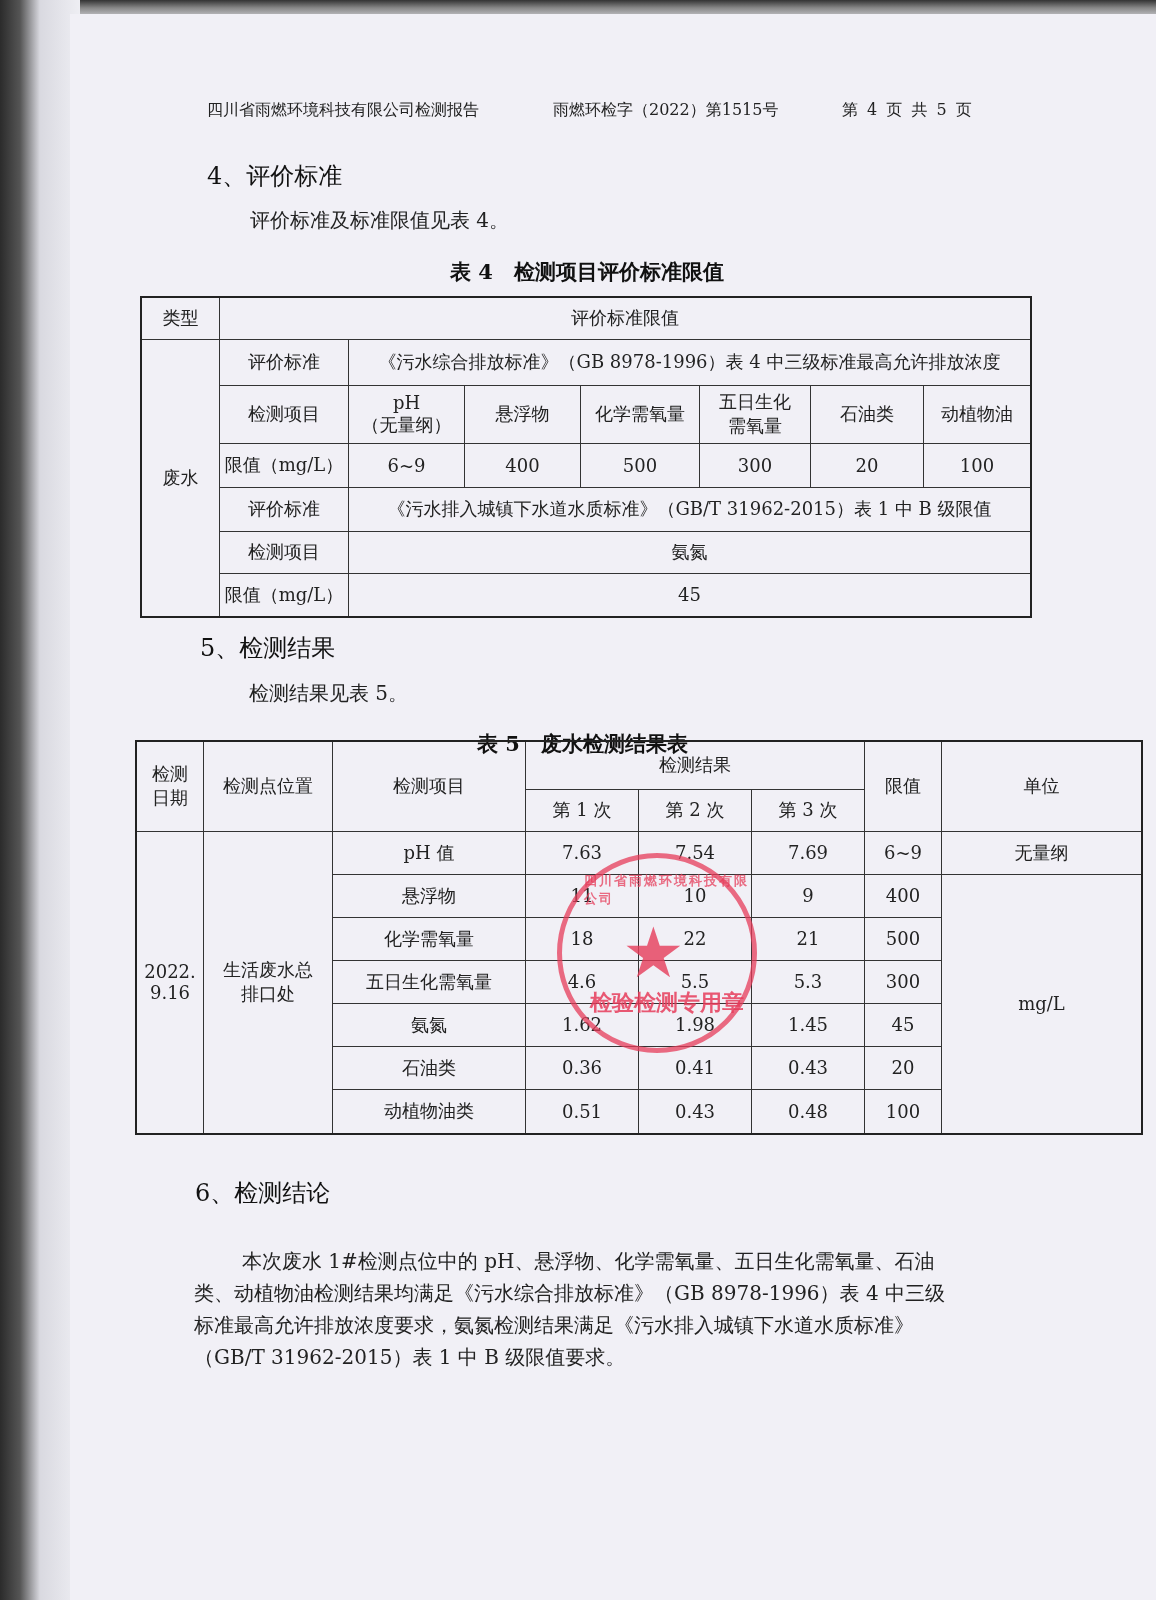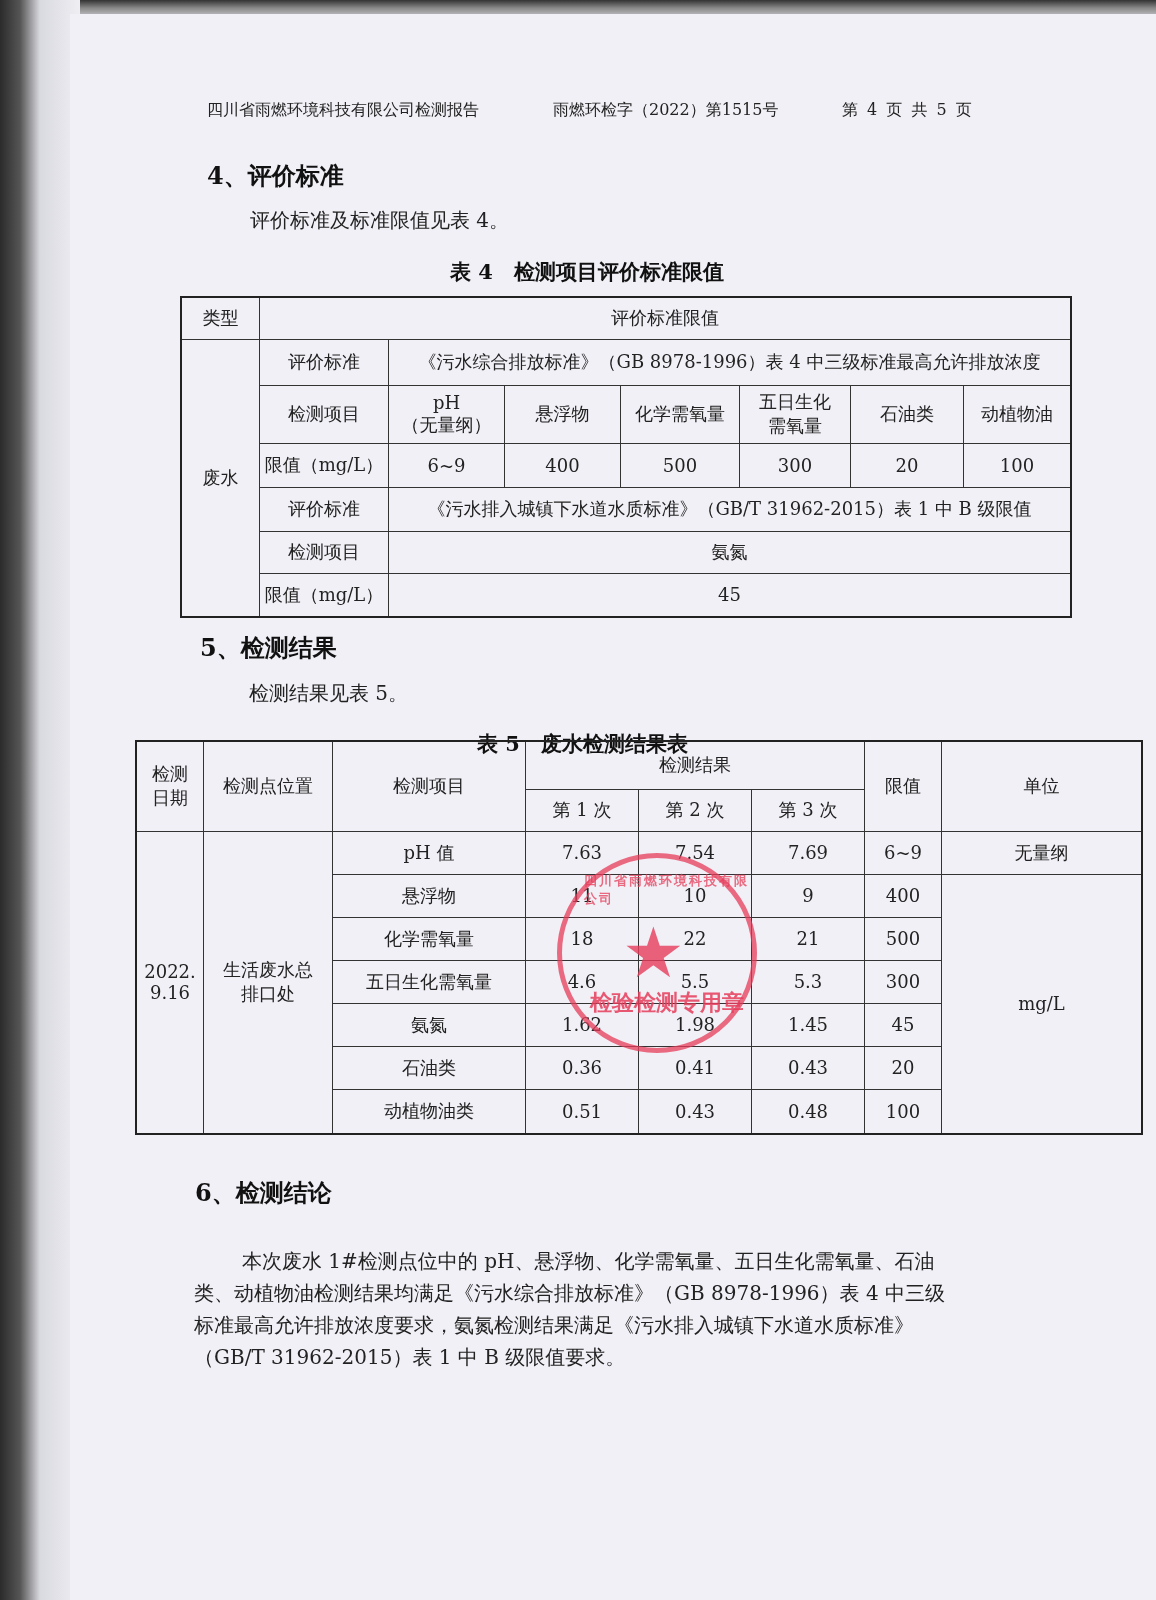--- a/index.html
+++ b/index.html
@@ -1,21 +1,21 @@
 <!DOCTYPE html>
 <html><head>
 <meta charset="utf-8">
 <style>
   html,body{margin:0;padding:0;}
   body{width:1156px;height:1600px;background:#3a3a3a;position:relative;overflow:hidden;font-family:"DejaVu Serif","Liberation Serif",serif;color:#1a1a1a;}
   .strip{position:absolute;left:0;top:0;width:80px;height:1600px;background:linear-gradient(90deg,#2b2b2b 0,#555 20px,#d9d9e0 40px,#eeeef3 80px);}
   .topstrip{position:absolute;left:80px;top:0;width:1076px;height:22px;background:linear-gradient(180deg,#333 0,#888 8px,#eaeaf0 22px);}
   .page{position:absolute;left:70px;top:14px;width:1086px;height:1586px;background:#f1f0f6;}
   .hdr{position:absolute;top:100px;font-size:16px;color:#222;}
-  .h{position:absolute;font-size:24px;font-weight:bold;color:#111;}
+  .h{position:absolute;font-size:24px;font-weight:normal;color:#111;}
   .p{position:absolute;font-size:20px;color:#222;}
   .cap{position:absolute;font-size:21px;font-weight:bold;color:#111;}
   table{position:absolute;border-collapse:collapse;font-size:18px;color:#222;}
   td{border:1px solid #333;text-align:center;vertical-align:middle;padding:0;}
   table.t{border:2px solid #222;}
   .stamp{position:absolute;left:557px;top:853px;width:200px;height:200px;border:5px solid rgba(230,60,90,0.75);border-radius:50%;box-sizing:border-box;pointer-events:none;}
   .stamp .star{position:absolute;left:60px;top:60px;font-size:70px;color:rgba(230,60,90,0.8);line-height:1;}
   .stamp .ring{position:absolute;left:18px;top:8px;font-size:22px;color:rgba(230,60,90,0.75);font-weight:bold;letter-spacing:2px;}
   .stamp .bottom{position:absolute;left:28px;top:130px;font-size:22px;color:rgba(230,60,90,0.85);font-weight:bold;text-align:center;}
   .conc{position:absolute;left:194px;width:770px;font-size:20px;line-height:32px;color:#222;text-indent:48px;}
@@ -28,21 +28,21 @@
 <div class="page"></div>
 
 <div class="hdr" style="left:207px">四川省雨燃环境科技有限公司检测报告</div>
 <div class="hdr" style="left:553px">雨燃环检字（2022）第1515号</div>
 <div class="hdr" style="left:842px;letter-spacing:2px">第 4 页 共 5 页</div>
 
 <div class="h" style="left:207px;top:160px">4、评价标准</div>
 <div class="p" style="left:250px;top:207px">评价标准及标准限值见表 4。</div>
 <div class="cap" style="left:450px;top:258px">表 4　检测项目评价标准限值</div>
 
-<table class="t" style="left:140px;top:296px;width:892px;margin-left:40px;">
+<table class="t" style="left:140px;top:296px;width:892px;">
   <tbody>
       <tr style="height:42px">
     <td style="width:77px">类型</td>
     <td colspan="7">评价标准限值</td>
   </tr>
   <tr style="height:46px">
     <td rowspan="6">废水</td>
     <td style="width:128px">评价标准</td>
     <td colspan="6">《污水综合排放标准》（GB 8978-1996）表 4 中三级标准最高允许排放浓度</td>
   </tr>

